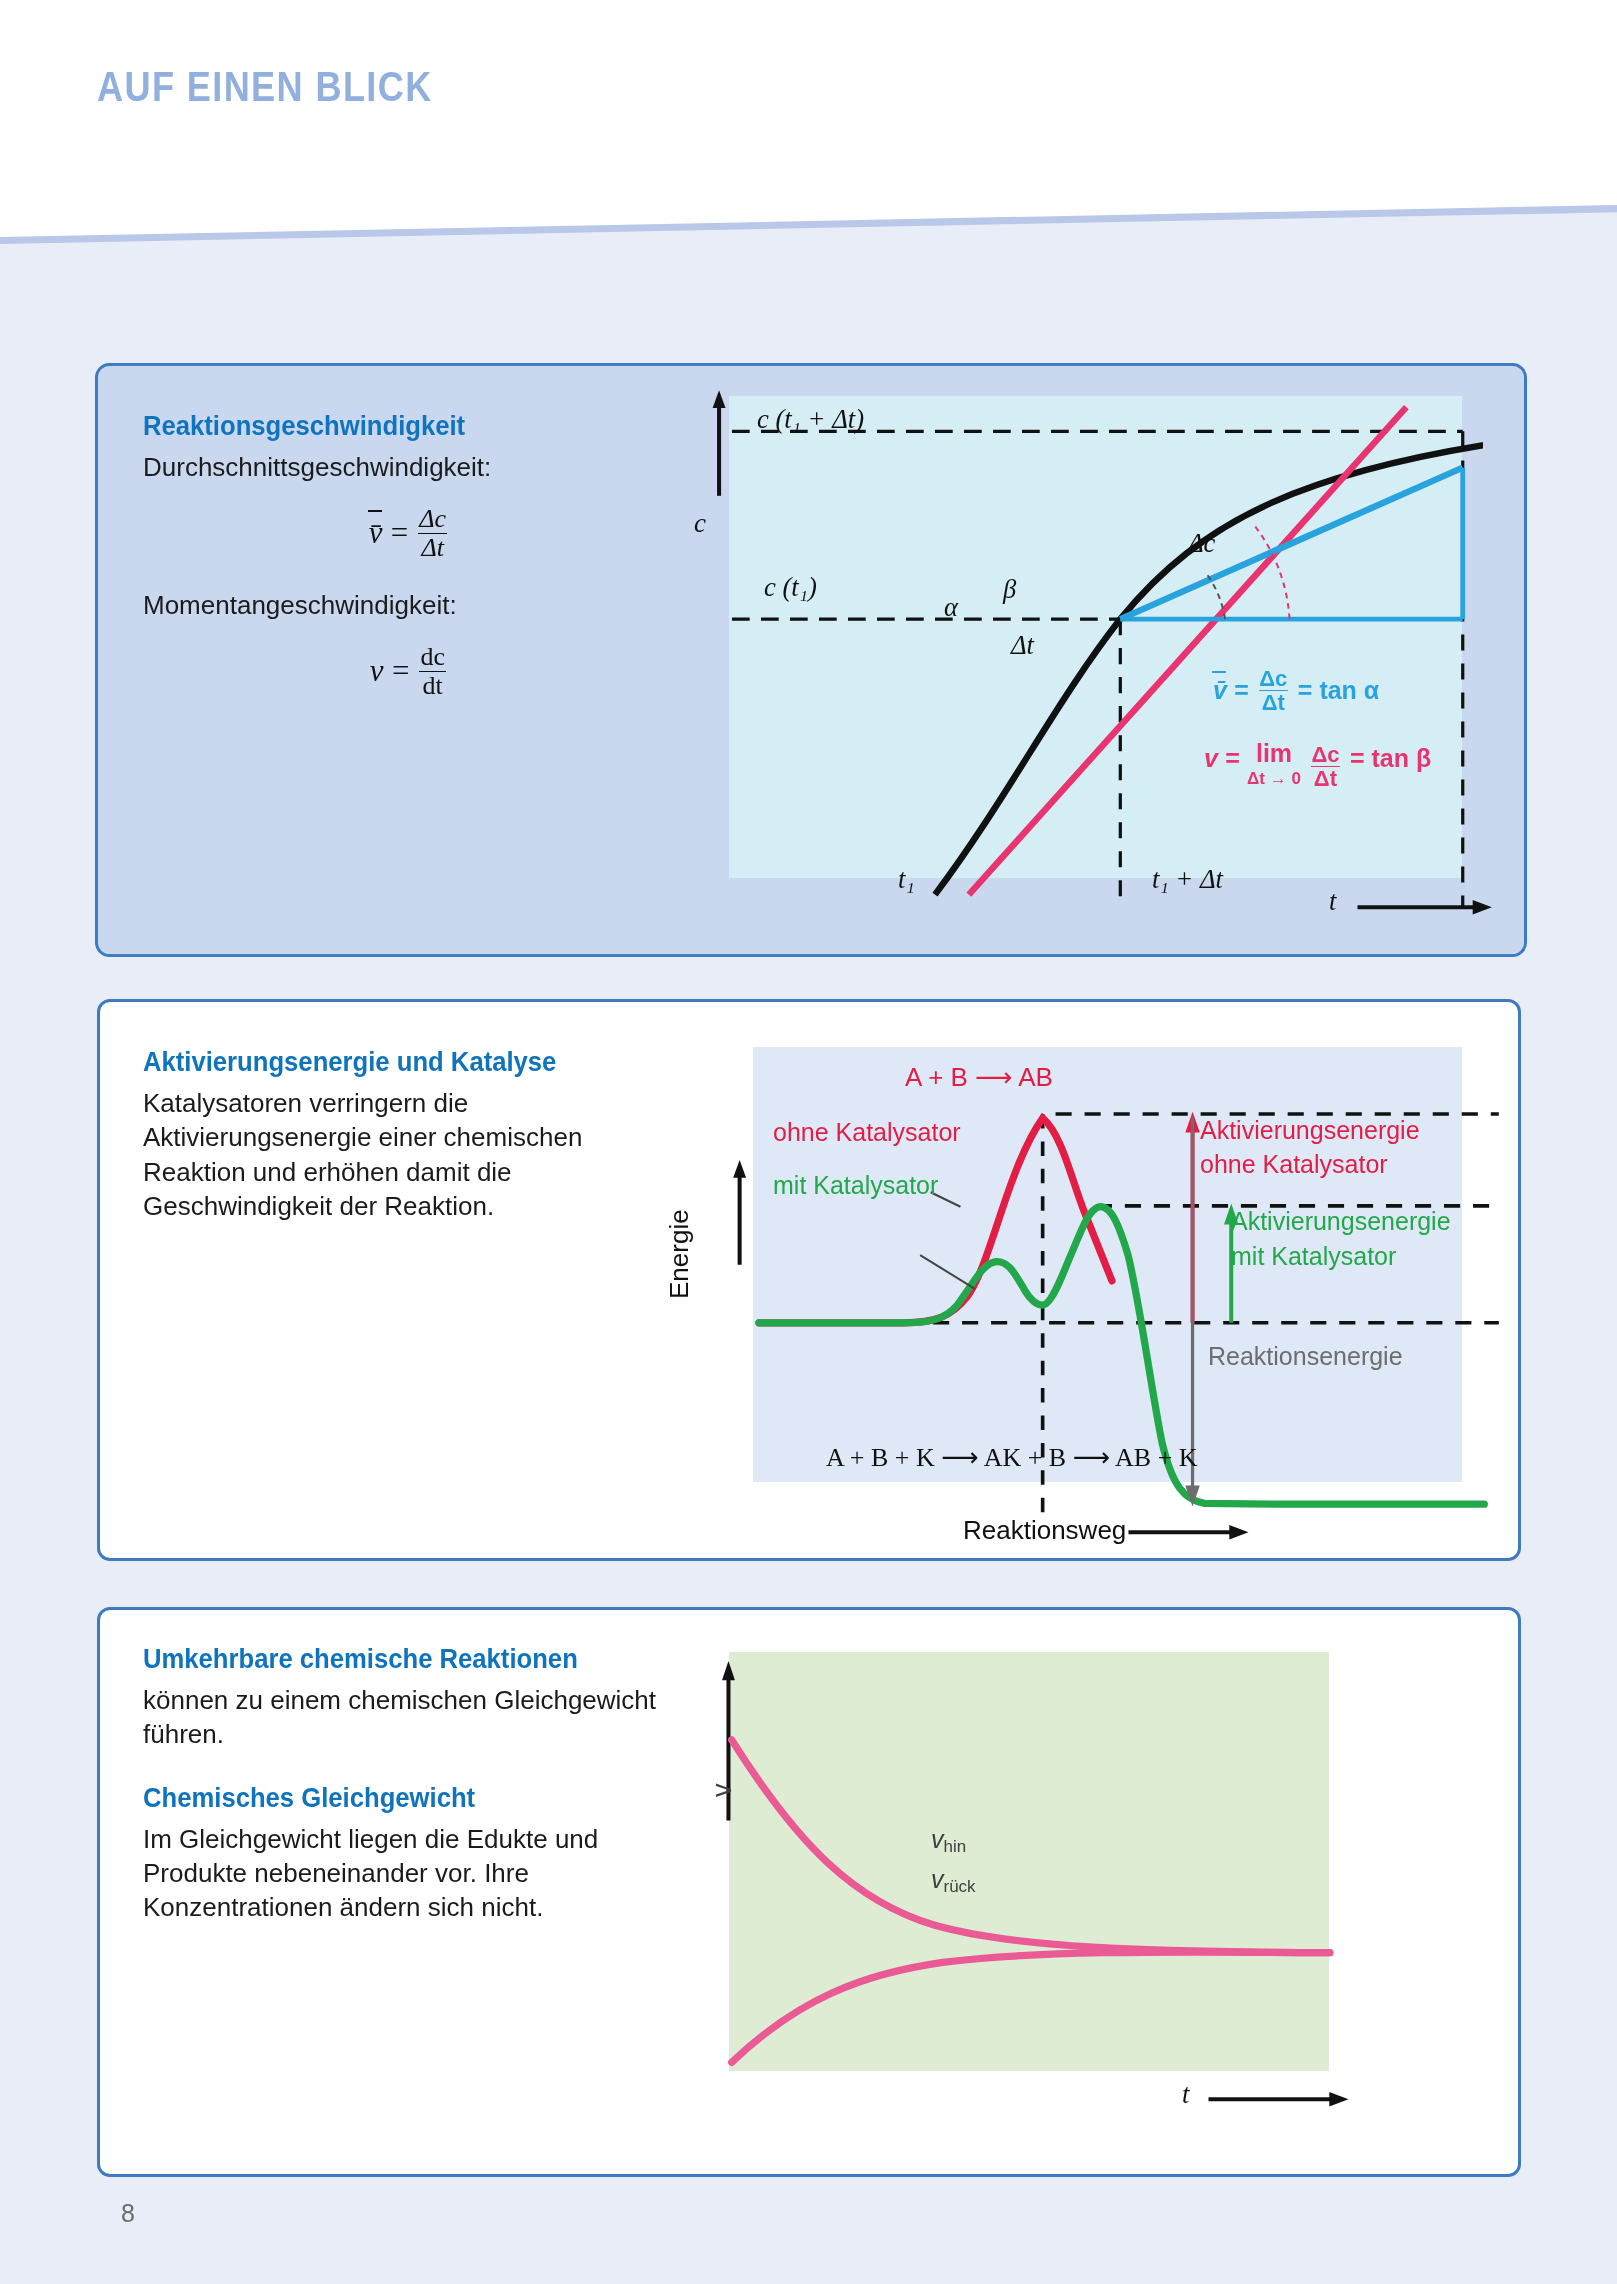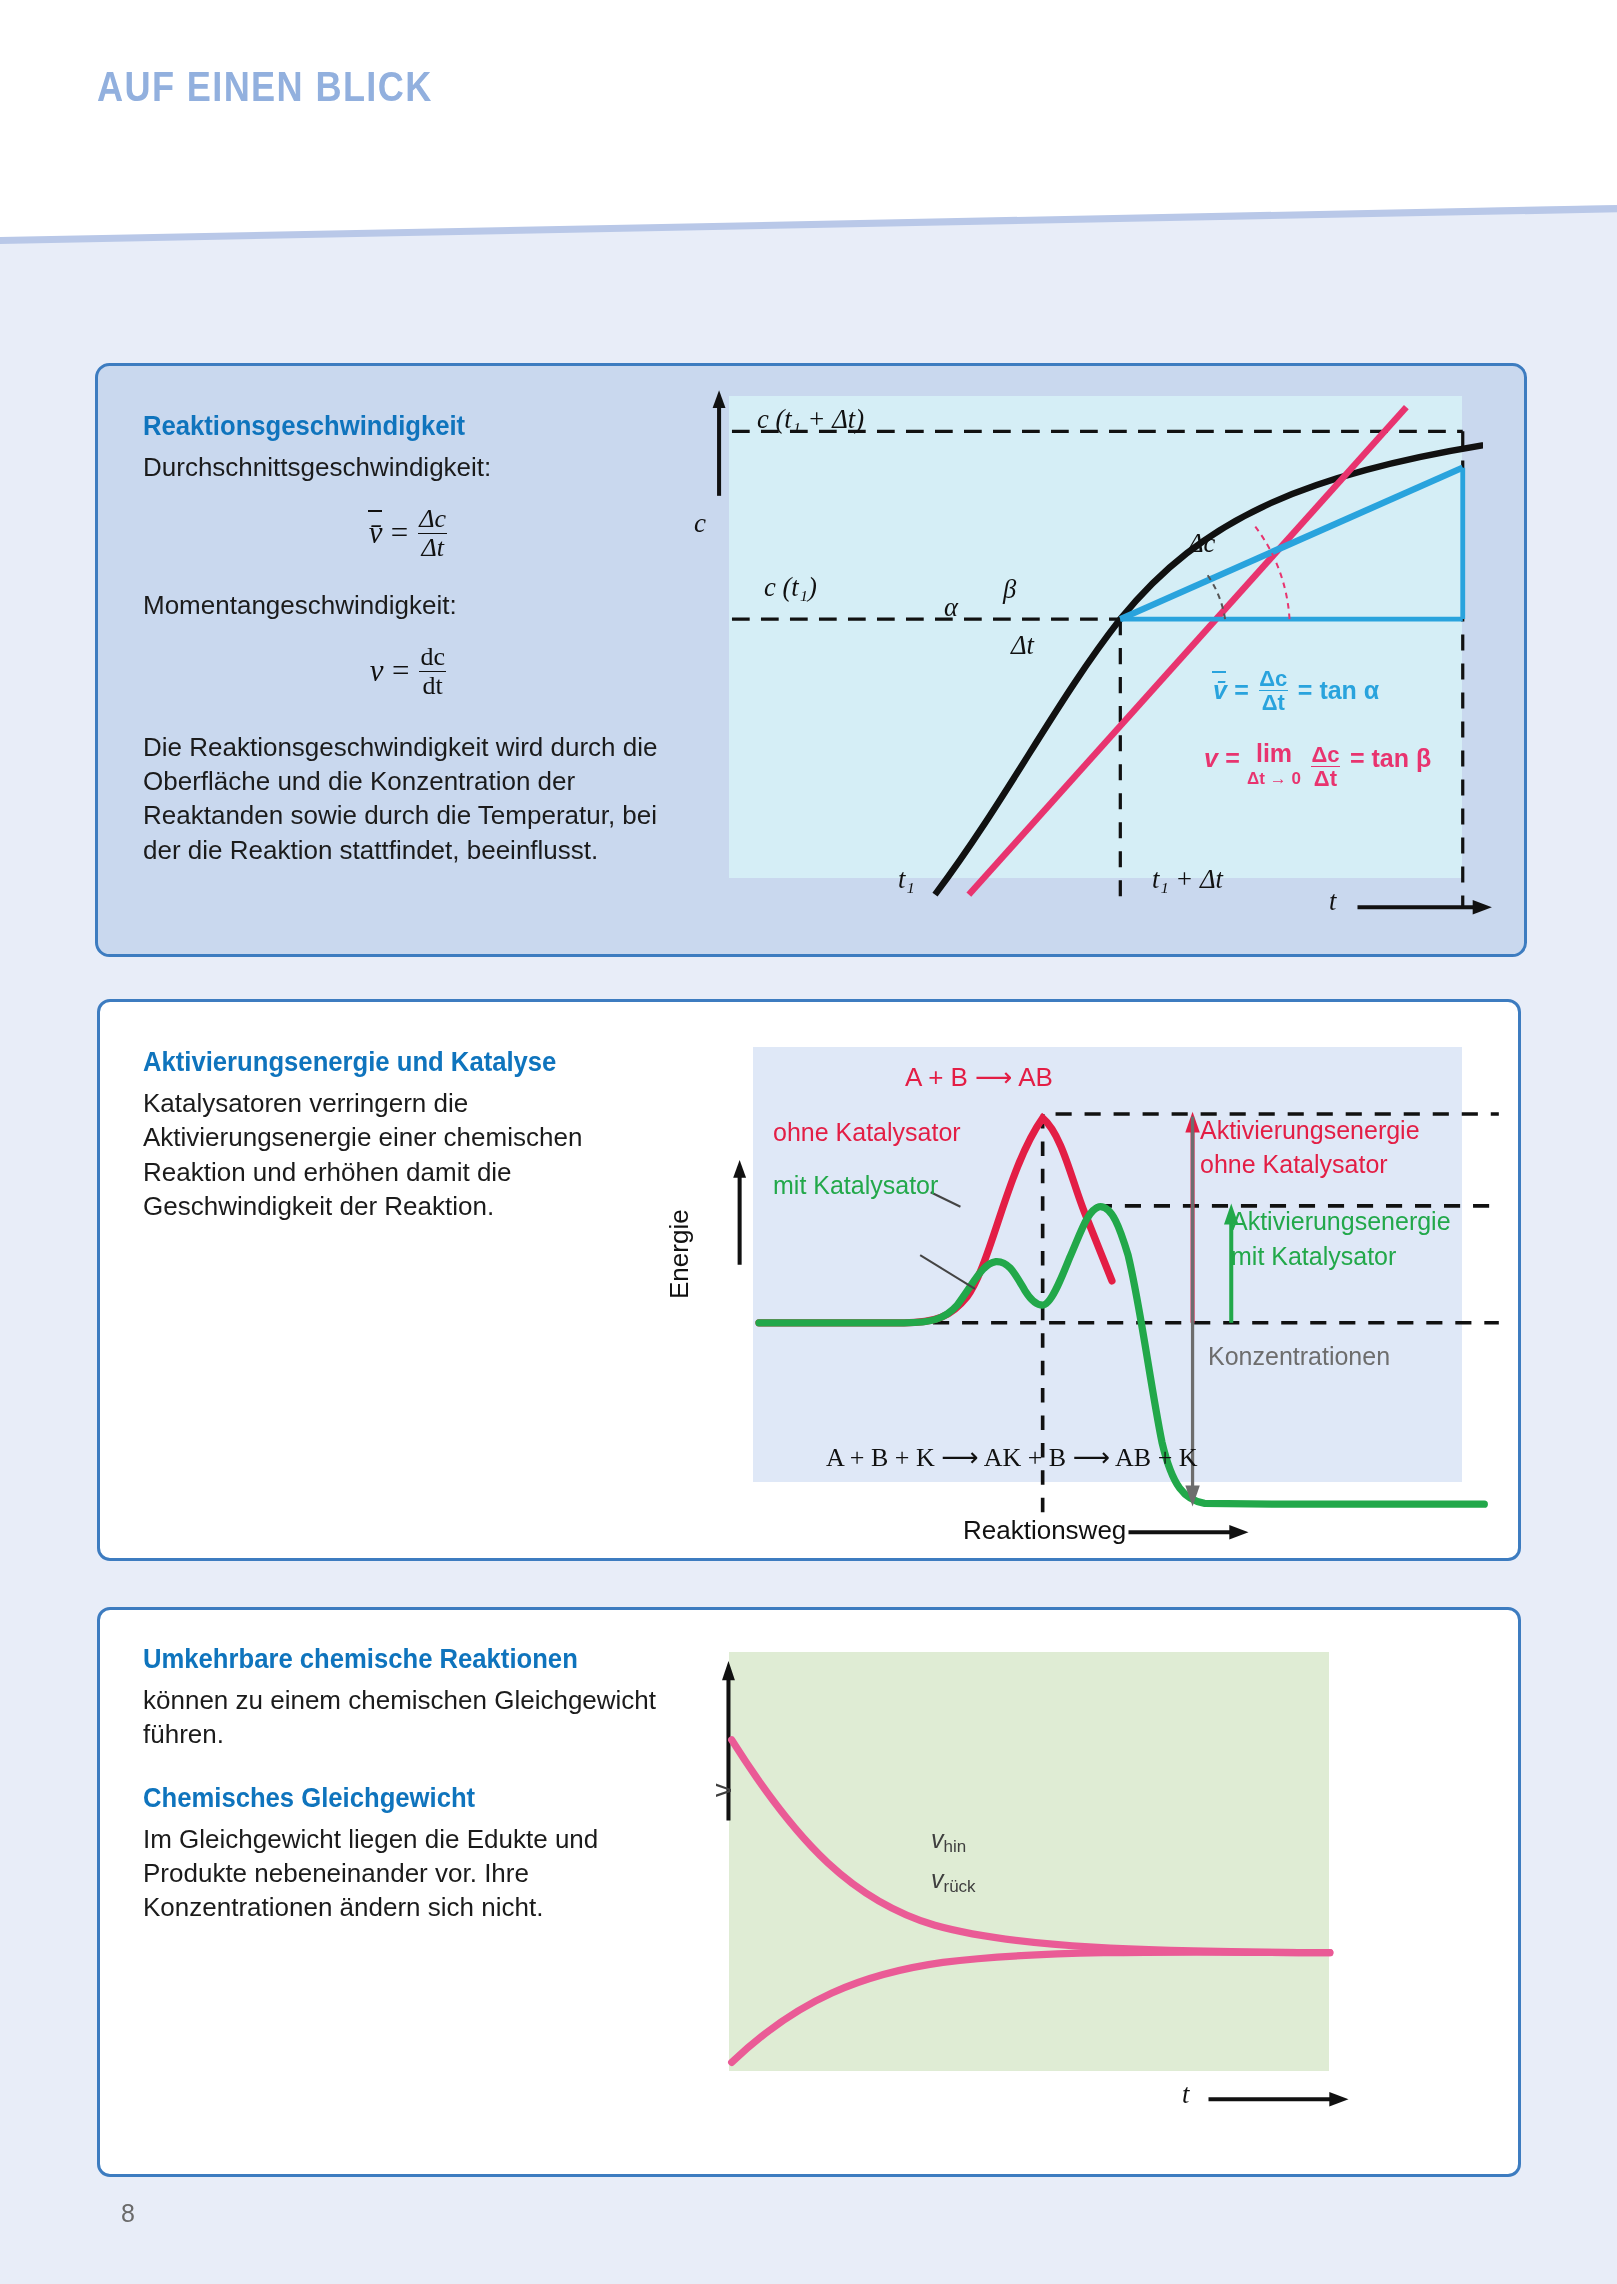--- a/index.html
+++ b/index.html
@@ -106,21 +106,20 @@
 
     <div class="formula" style="margin:0 0 31px 0;">
       <span>v</span>
       <span>=</span>
       <span class="frac">
         <span class="num" style="font-style:normal;">dc</span>
         <span class="den" style="font-style:normal;">dt</span>
       </span>
     </div>
 
-    <p class="para">Die Reaktionsgeschwindigkeit wird durch die Oberfläche und die Konzentration der Reaktanden sowie durch die Temperatur, bei der die Reaktion stattfindet, beeinflusst.</p>
   </div>
 
   <div>
     <div class="chart1"></div>
     <svg width="814" height="564" style="position:absolute;left:669px;top:379px;" viewBox="0 0 1010 700">
 
       <line x1="62" y1="145" x2="62" y2="30" stroke="#111" stroke-width="5"></line>
       <polygon points="62,14 54,36 70,36" fill="#111"></polygon>
 
       <line x1="75" y1="620" x2="985" y2="620" stroke="none"></line>
@@ -244,21 +243,21 @@
 
     <div class="c2txt" style="left:773px;top:1118px;color:#e31e45;font-size:25px;">ohne Katalysator</div>
     <div class="c2txt" style="left:773px;top:1171px;color:#22a84a;font-size:25px;">mit Katalysator</div>
 
     <div class="c2txt" style="left:1200px;top:1116px;color:#e31e45;font-size:25px;">Aktivierungsenergie</div>
     <div class="c2txt" style="left:1200px;top:1150px;color:#e31e45;font-size:25px;">ohne Katalysator</div>
 
     <div class="c2txt" style="left:1231px;top:1207px;color:#22a84a;font-size:25px;">Aktivierungsenergie</div>
     <div class="c2txt" style="left:1231px;top:1242px;color:#22a84a;font-size:25px;">mit Katalysator</div>
 
-    <div class="c2txt" style="left:1208px;top:1342px;color:#6d6d6d;font-size:25px;">Konzentrationen</div>
+    <div class="c2txt" style="left:1208px;top:1342px;color:#6d6d6d;font-size:25px;">Reaktionsenergie</div>
 
     <div class="c2txt" style="left:826px;top:1442px;color:#111;font-size:26px;font-family:'Liberation Serif',serif;">A + B + K  ⟶  AK + B  ⟶  AB + K</div>
 
     <div class="c2txt" style="left:664px;top:1299px;color:#111;font-size:26px;transform:rotate(-90deg);transform-origin:left top;white-space:nowrap;">Energie</div>
 
     <div class="c2txt" style="left:963px;top:1515px;color:#111;font-size:26px;">Reaktionsweg</div>
     <svg width="137" height="32" style="position:absolute;left:1128px;top:1521px;" viewBox="0 0 170 40">
       <line x1="0" y1="14" x2="130" y2="14" stroke="#111" stroke-width="5"></line>
       <polygon points="150,14 126,5 126,23" fill="#111"></polygon>
     </svg>

